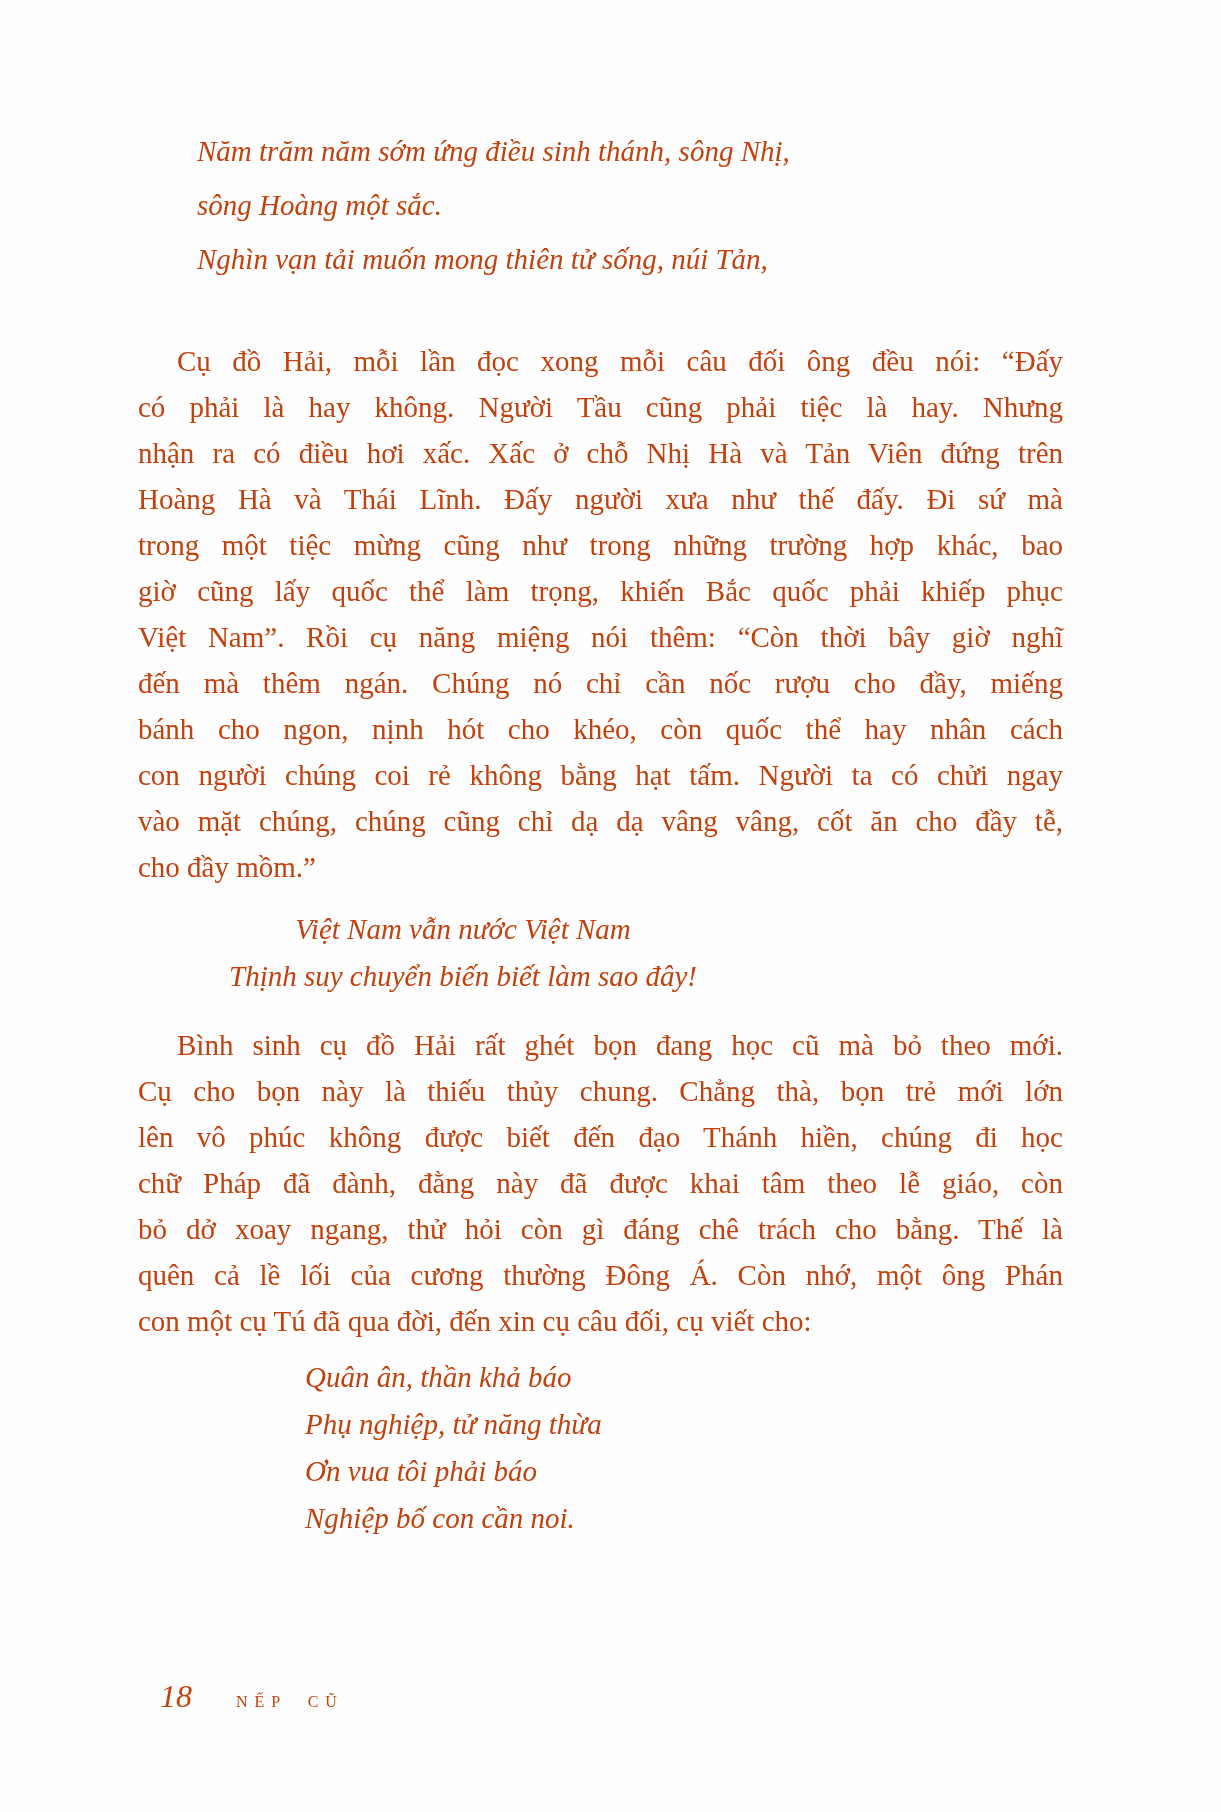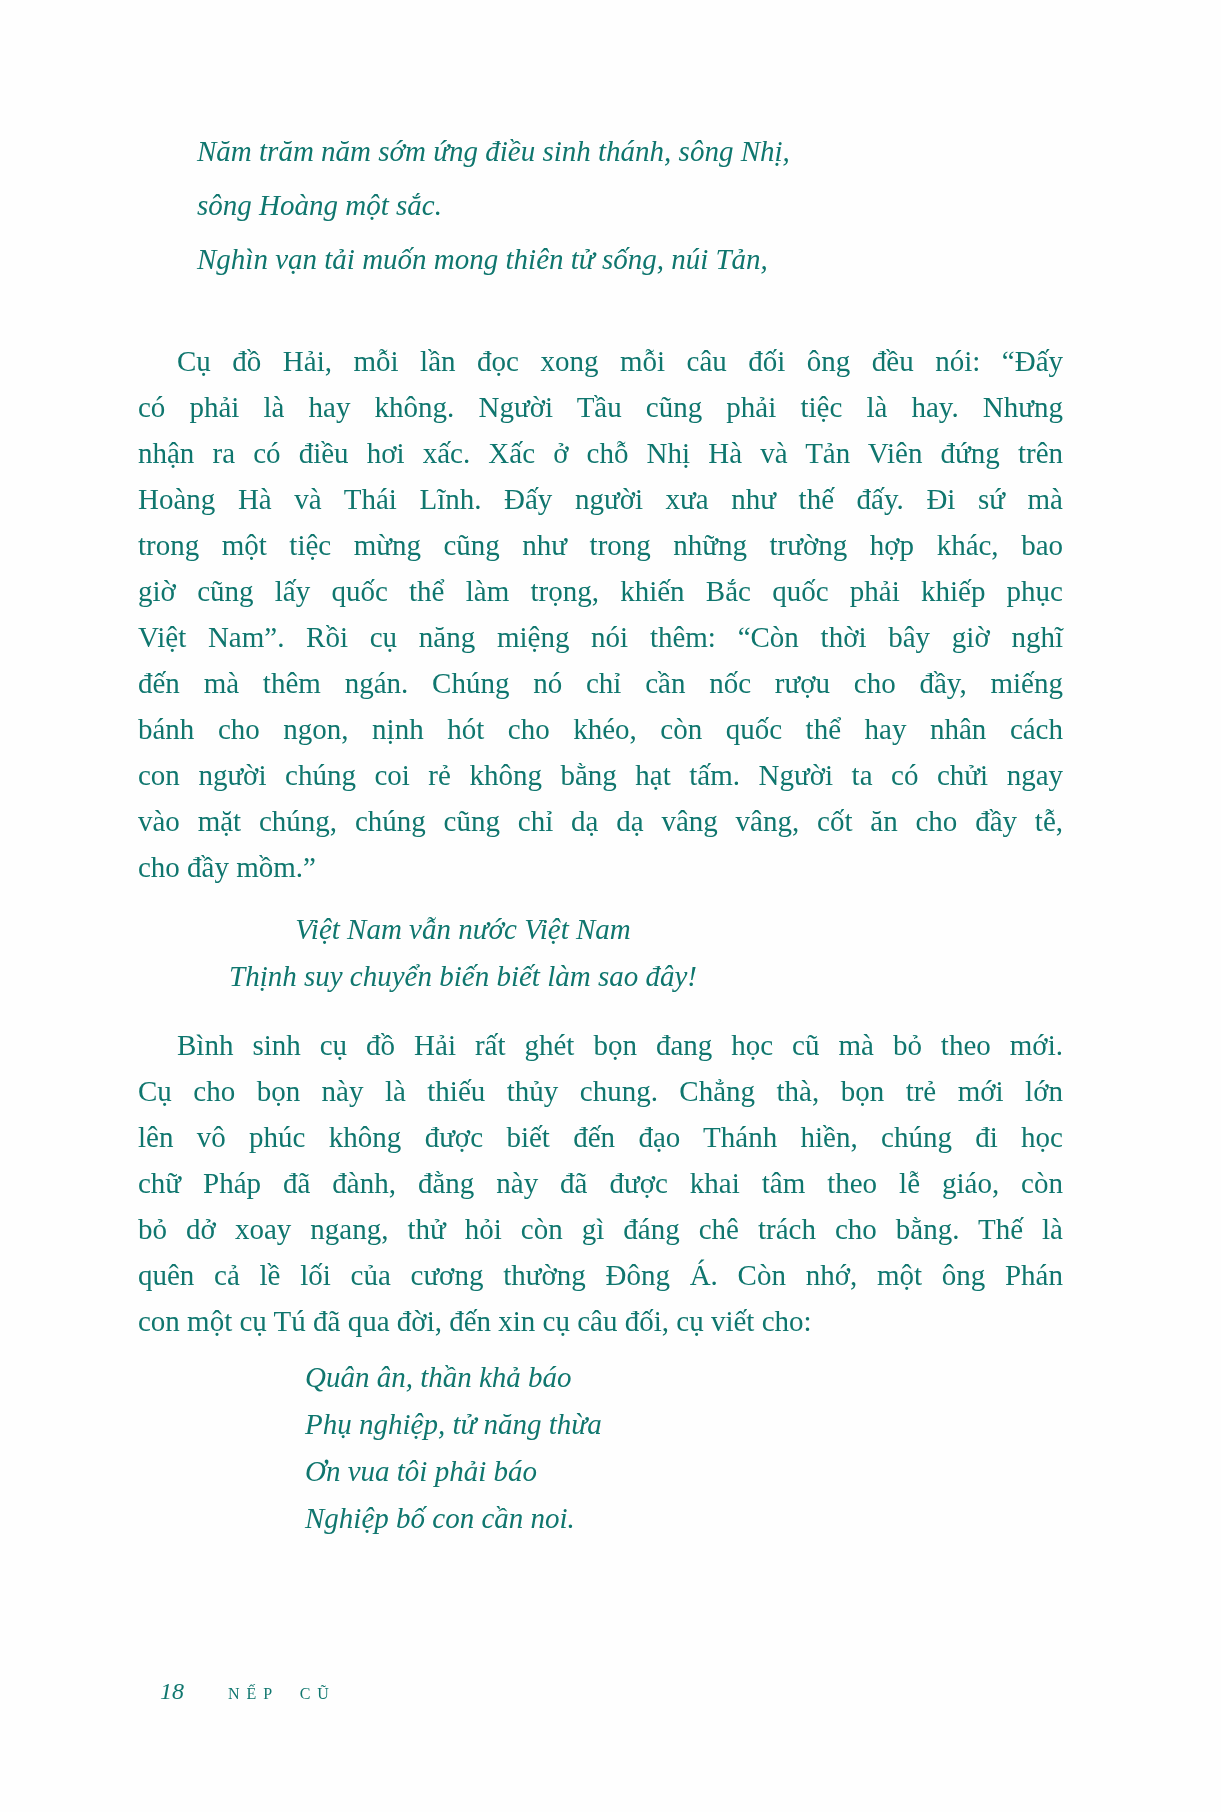--- a/index.html
+++ b/index.html
@@ -6,21 +6,21 @@
     margin: 0;
     padding: 0;
     background: #e8e8e8;
   }
   .page {
     position: relative;
     width: 1221px;
     height: 1812px;
     margin: 0 auto;
     background: #fefefe;
-    color: #0f766e;
+    color: #c2410c;
     font-family: "Liberation Serif", "DejaVu Serif", serif;
     font-size: 29px;
     overflow: hidden;
   }
   .block {
     position: absolute;
     left: 138px;
     width: 925px;
   }
   
@@ -78,21 +78,21 @@
   }
   .page-footer {
     position: absolute;
     left: 160px;
     top: 1678px;
     display: flex;
     align-items: baseline;
   }
   .page-number {
     font-style: italic;
-    font-size: 24px;
+    font-size: 32px;
   }
   .running-title {
     margin-left: 44px;
     font-size: 16px;
     letter-spacing: 7px;
     word-spacing: 10px;
   }
 </style>
 </head>
 <body>

